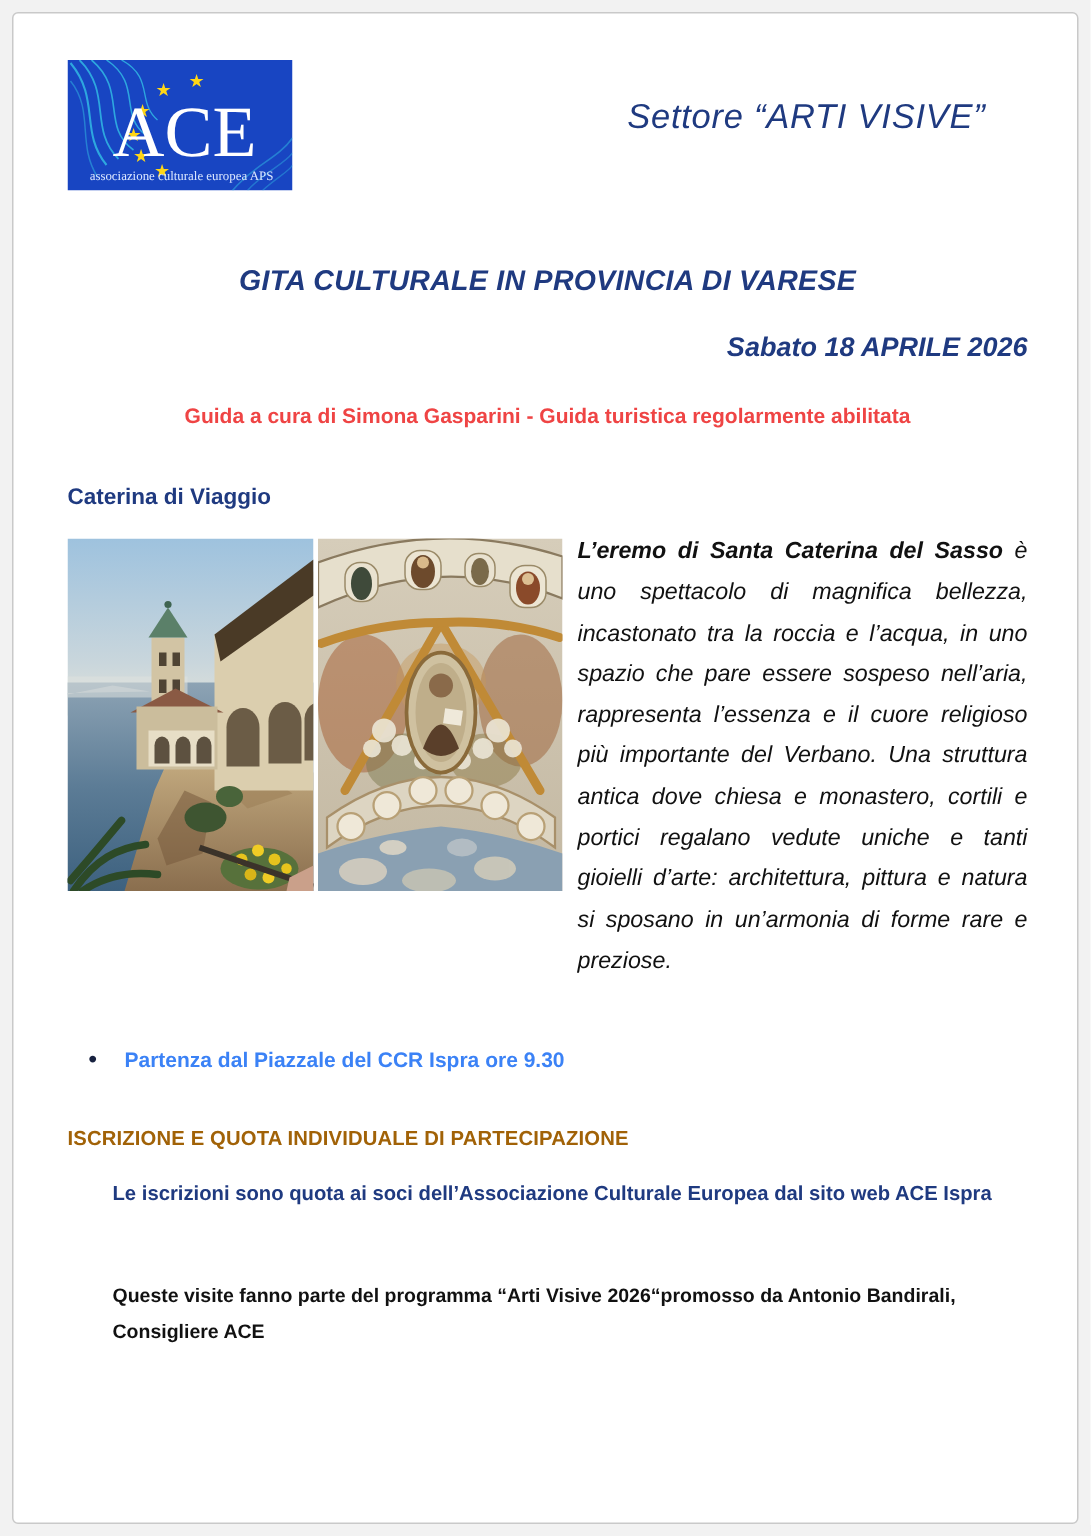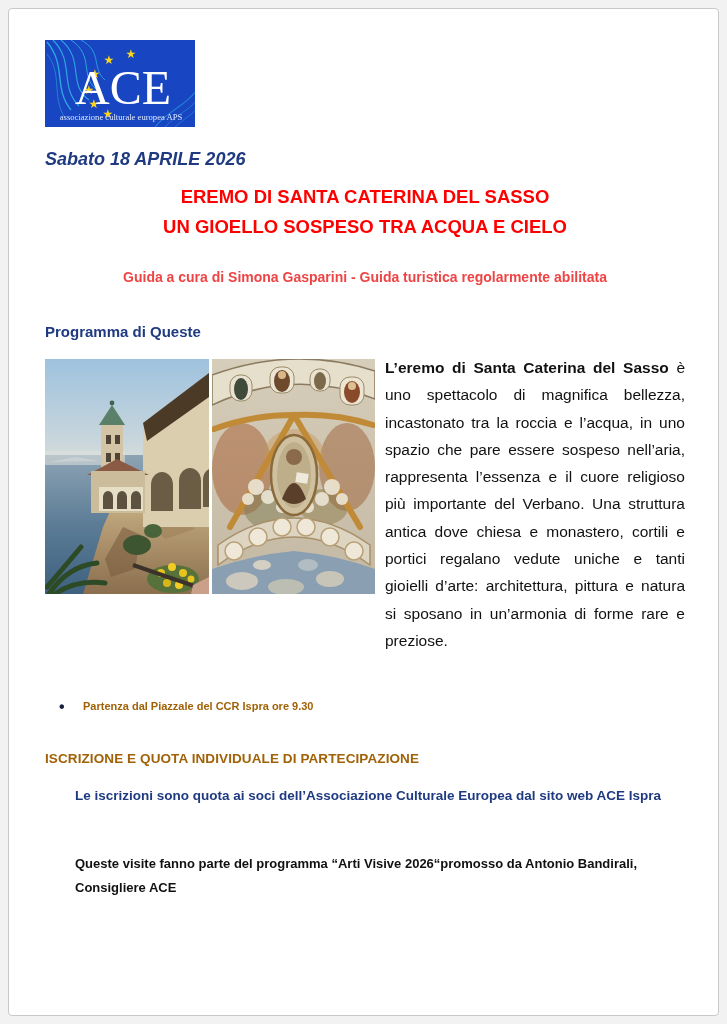--- a/index.html
+++ b/index.html
@@ -37,21 +37,21 @@
     margin-top: 50px;
     text-align: center;
     color: #1f3a80;
     font-size: 19px;
     font-weight: bold;
     font-style: italic;
     letter-spacing: 0.2px;
   }
   .title-date {
     margin-top: 22px;
-    text-align: left;
+    text-align: right;
     color: #1f3a80;
     font-size: 18px;
     font-weight: bold;
     font-style: italic;
   }
   .title-red {
     margin-top: 12px;
     text-align: center;
     color: #ff0000;
     font-size: 18.5px;
@@ -76,38 +76,39 @@
     margin-top: 19px;
     display: flex;
     align-items: flex-start;
   }
   .photo { display: block; flex: 0 0 auto; }
   .photo-1 { width: 164px; height: 235px; margin-right: 3px; }
   .photo-2 { width: 163px; height: 235px; margin-right: 10px; }
   .description {
     flex: 1 1 auto;
     font-family: "Liberation Sans", sans-serif;
+    font-style: italic;
     font-size: 15.5px;
     line-height: 27.3px;
     color: #111111;
     text-align: justify;
     margin-top: -5px;
   }
   .description .lead { font-weight: bold; }
   
   .bullets {
     margin: 40px 0 0 0;
     padding: 0 0 0 14px;
     list-style: none;
   }
   .bullets li {
     position: relative;
     padding-left: 24px;
-    color: #a16207;
-    font-size: 11px;
+    color: #3b82f6;
+    font-size: 14px;
     font-weight: bold;
     line-height: 25px;
   }
   .bullets li::before {
     content: "•";
     position: absolute;
     left: 0;
     top: 0;
     color: #17213f;
     font-size: 16px;
@@ -162,30 +163,28 @@
           <text x="64" y="24">★</text>
           <text x="86" y="18">★</text>
           <text x="50" y="38">★</text>
           <text x="44" y="54">★</text>
           <text x="49" y="68">★</text>
           <text x="63" y="78">★</text>
         </g>
         <text x="78" y="64" fill="#ffffff" font-family="'Liberation Serif', serif" font-size="48" text-anchor="middle">ACE</text>
         <text x="76" y="80" fill="#dce8ff" font-family="'Liberation Serif', serif" font-size="8.6" text-anchor="middle">associazione culturale europea APS</text>
       </svg>
+      <div class="sector">Settore “ARTI VISIVE”</div>
     </div>
 
+    <div class="title-main">GITA CULTURALE IN PROVINCIA DI VARESE</div>
     <div class="title-date">Sabato 18 APRILE 2026</div>
-    <div class="title-red">
-      <div>EREMO DI SANTA CATERINA DEL SASSO</div>
-      <div>UN GIOELLO SOSPESO TRA ACQUA E CIELO</div>
-    </div>
     <div class="guide-line">Guida a cura di Simona Gasparini - Guida turistica regolarmente abilitata</div>
 
-    <div class="program-heading">Programma di Queste</div>
+    <div class="program-heading">Caterina di Viaggio</div>
 
     <div class="media-row">
 
       <svg class="photo photo-1" viewBox="0 0 164 235" preserveAspectRatio="none" xmlns="http://www.w3.org/2000/svg">
         <defs>
           <linearGradient id="sky1" x1="0" y1="0" x2="0" y2="1">
             <stop offset="0" stop-color="#9ec2de"></stop>
               <stop offset="0.7" stop-color="#c9d6dc"></stop>
               <stop offset="1" stop-color="#e3e3da"></stop>
           </linearGradient>

